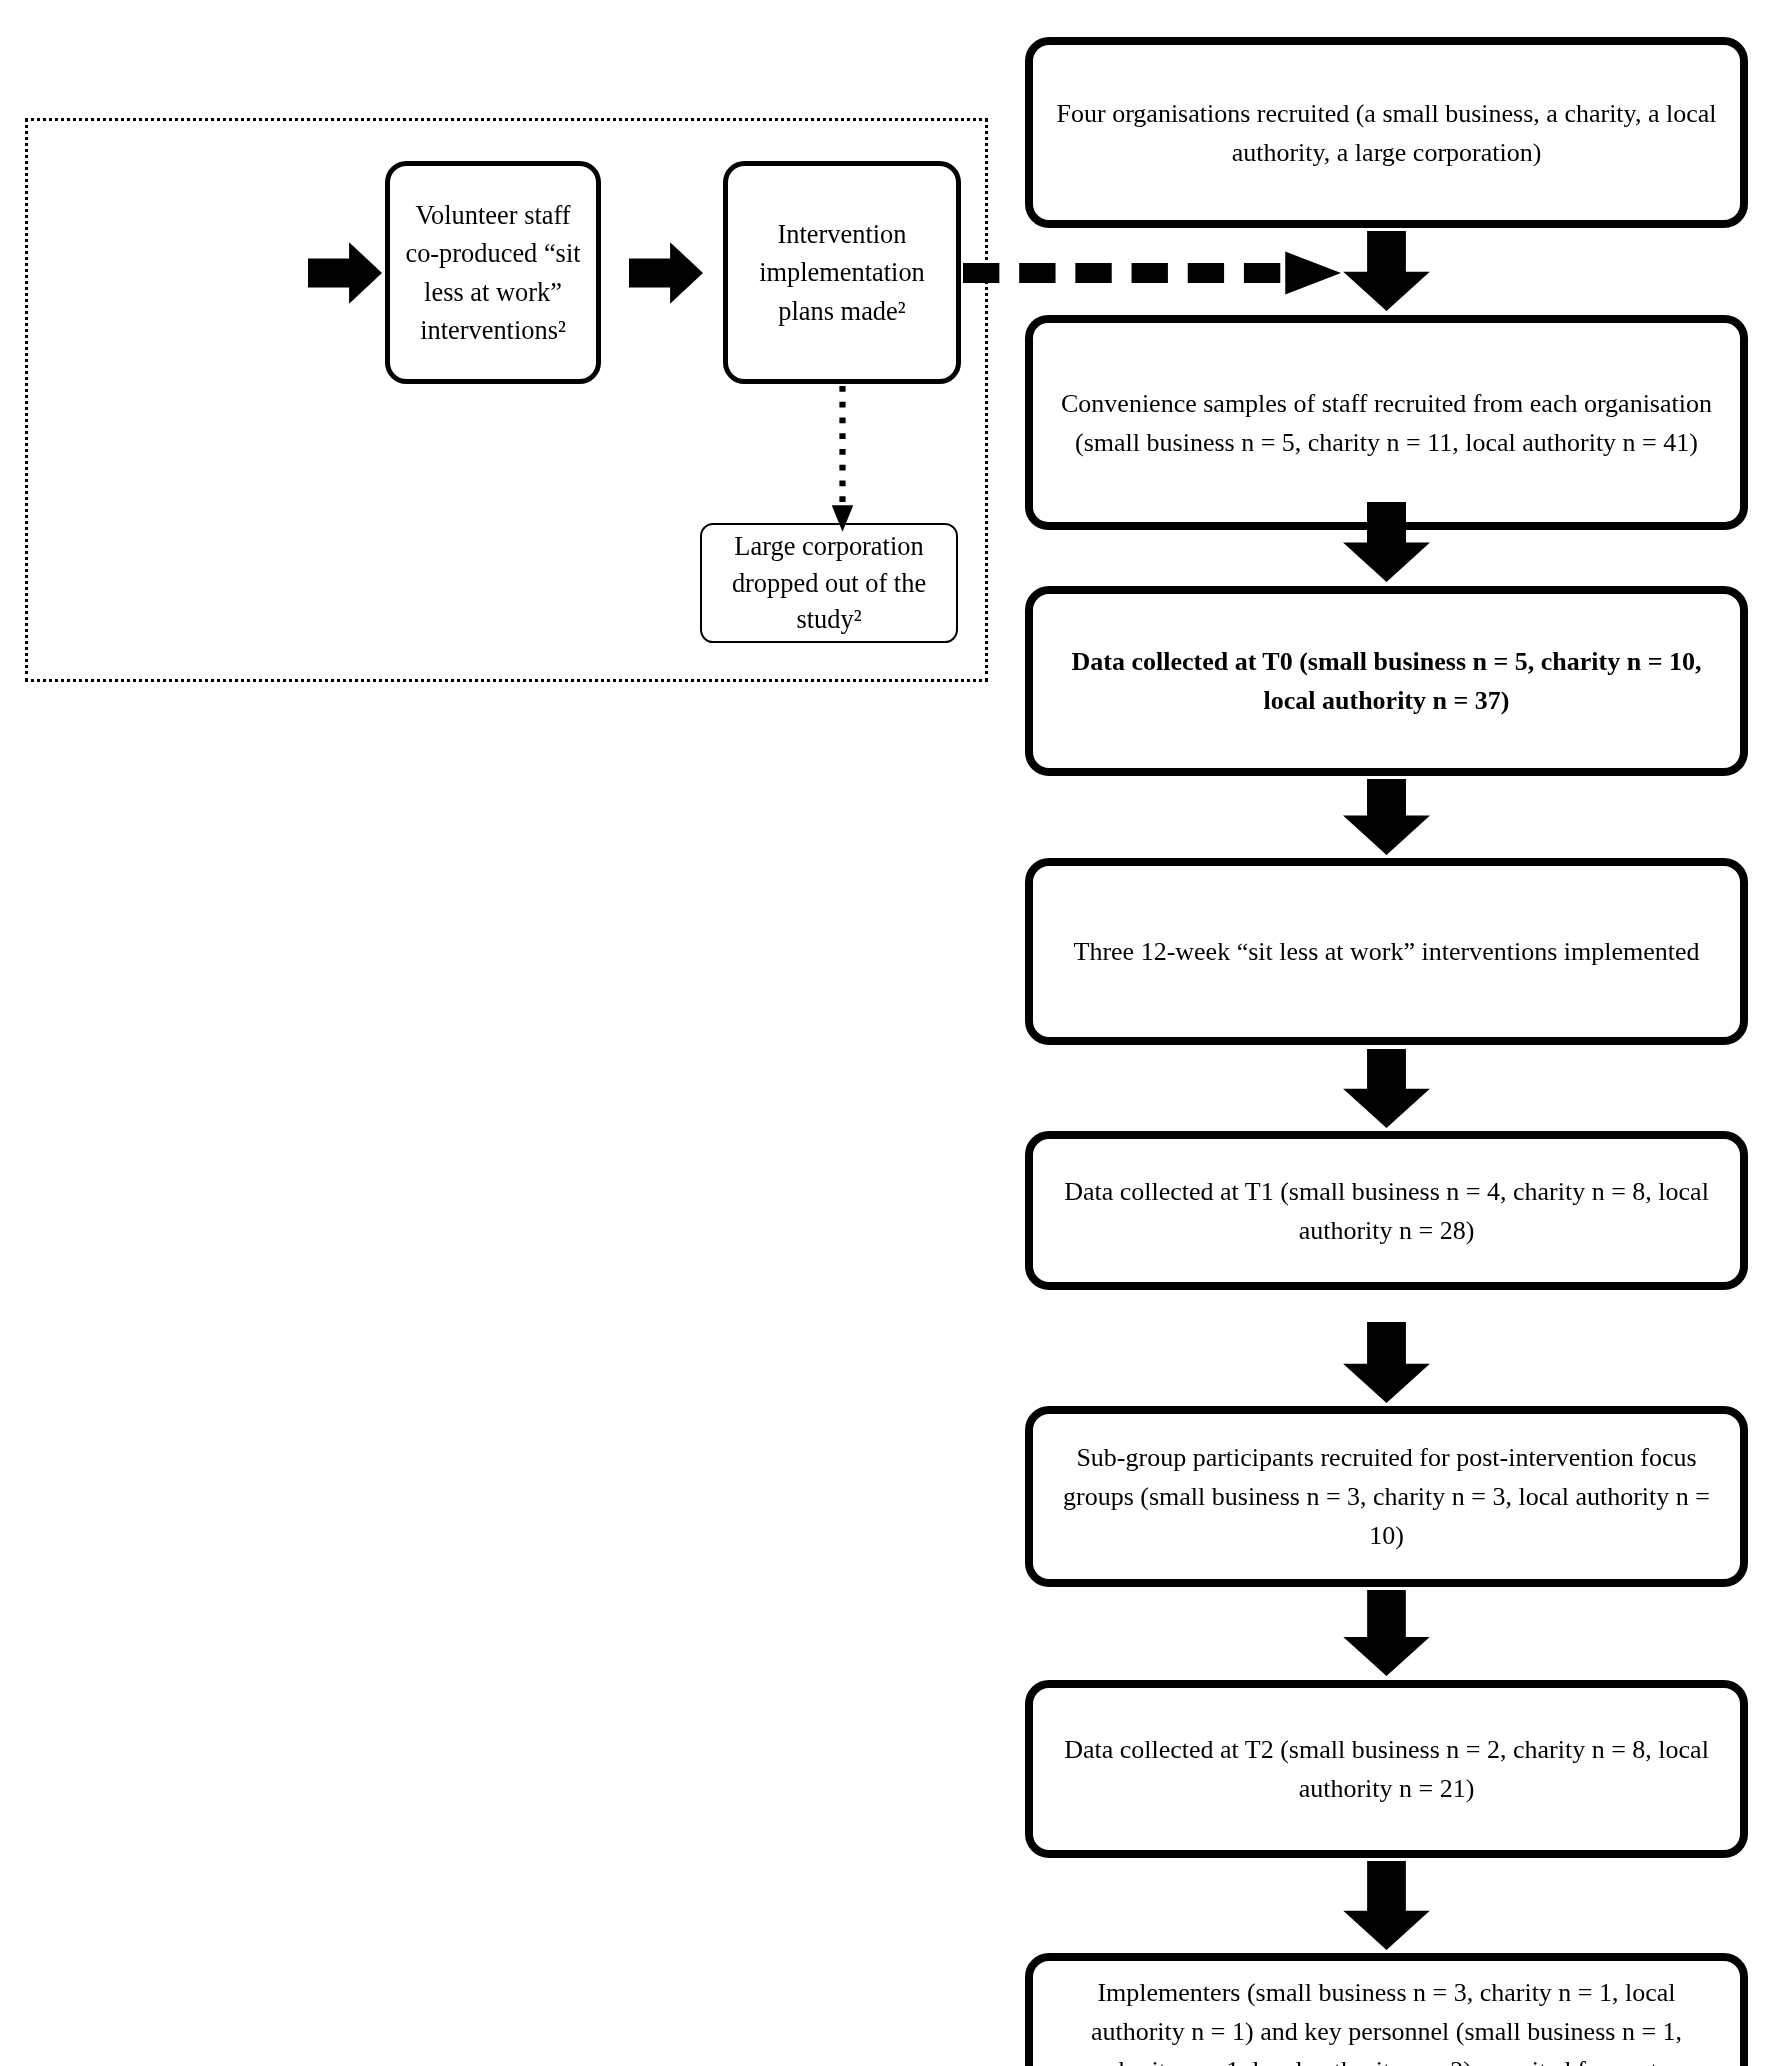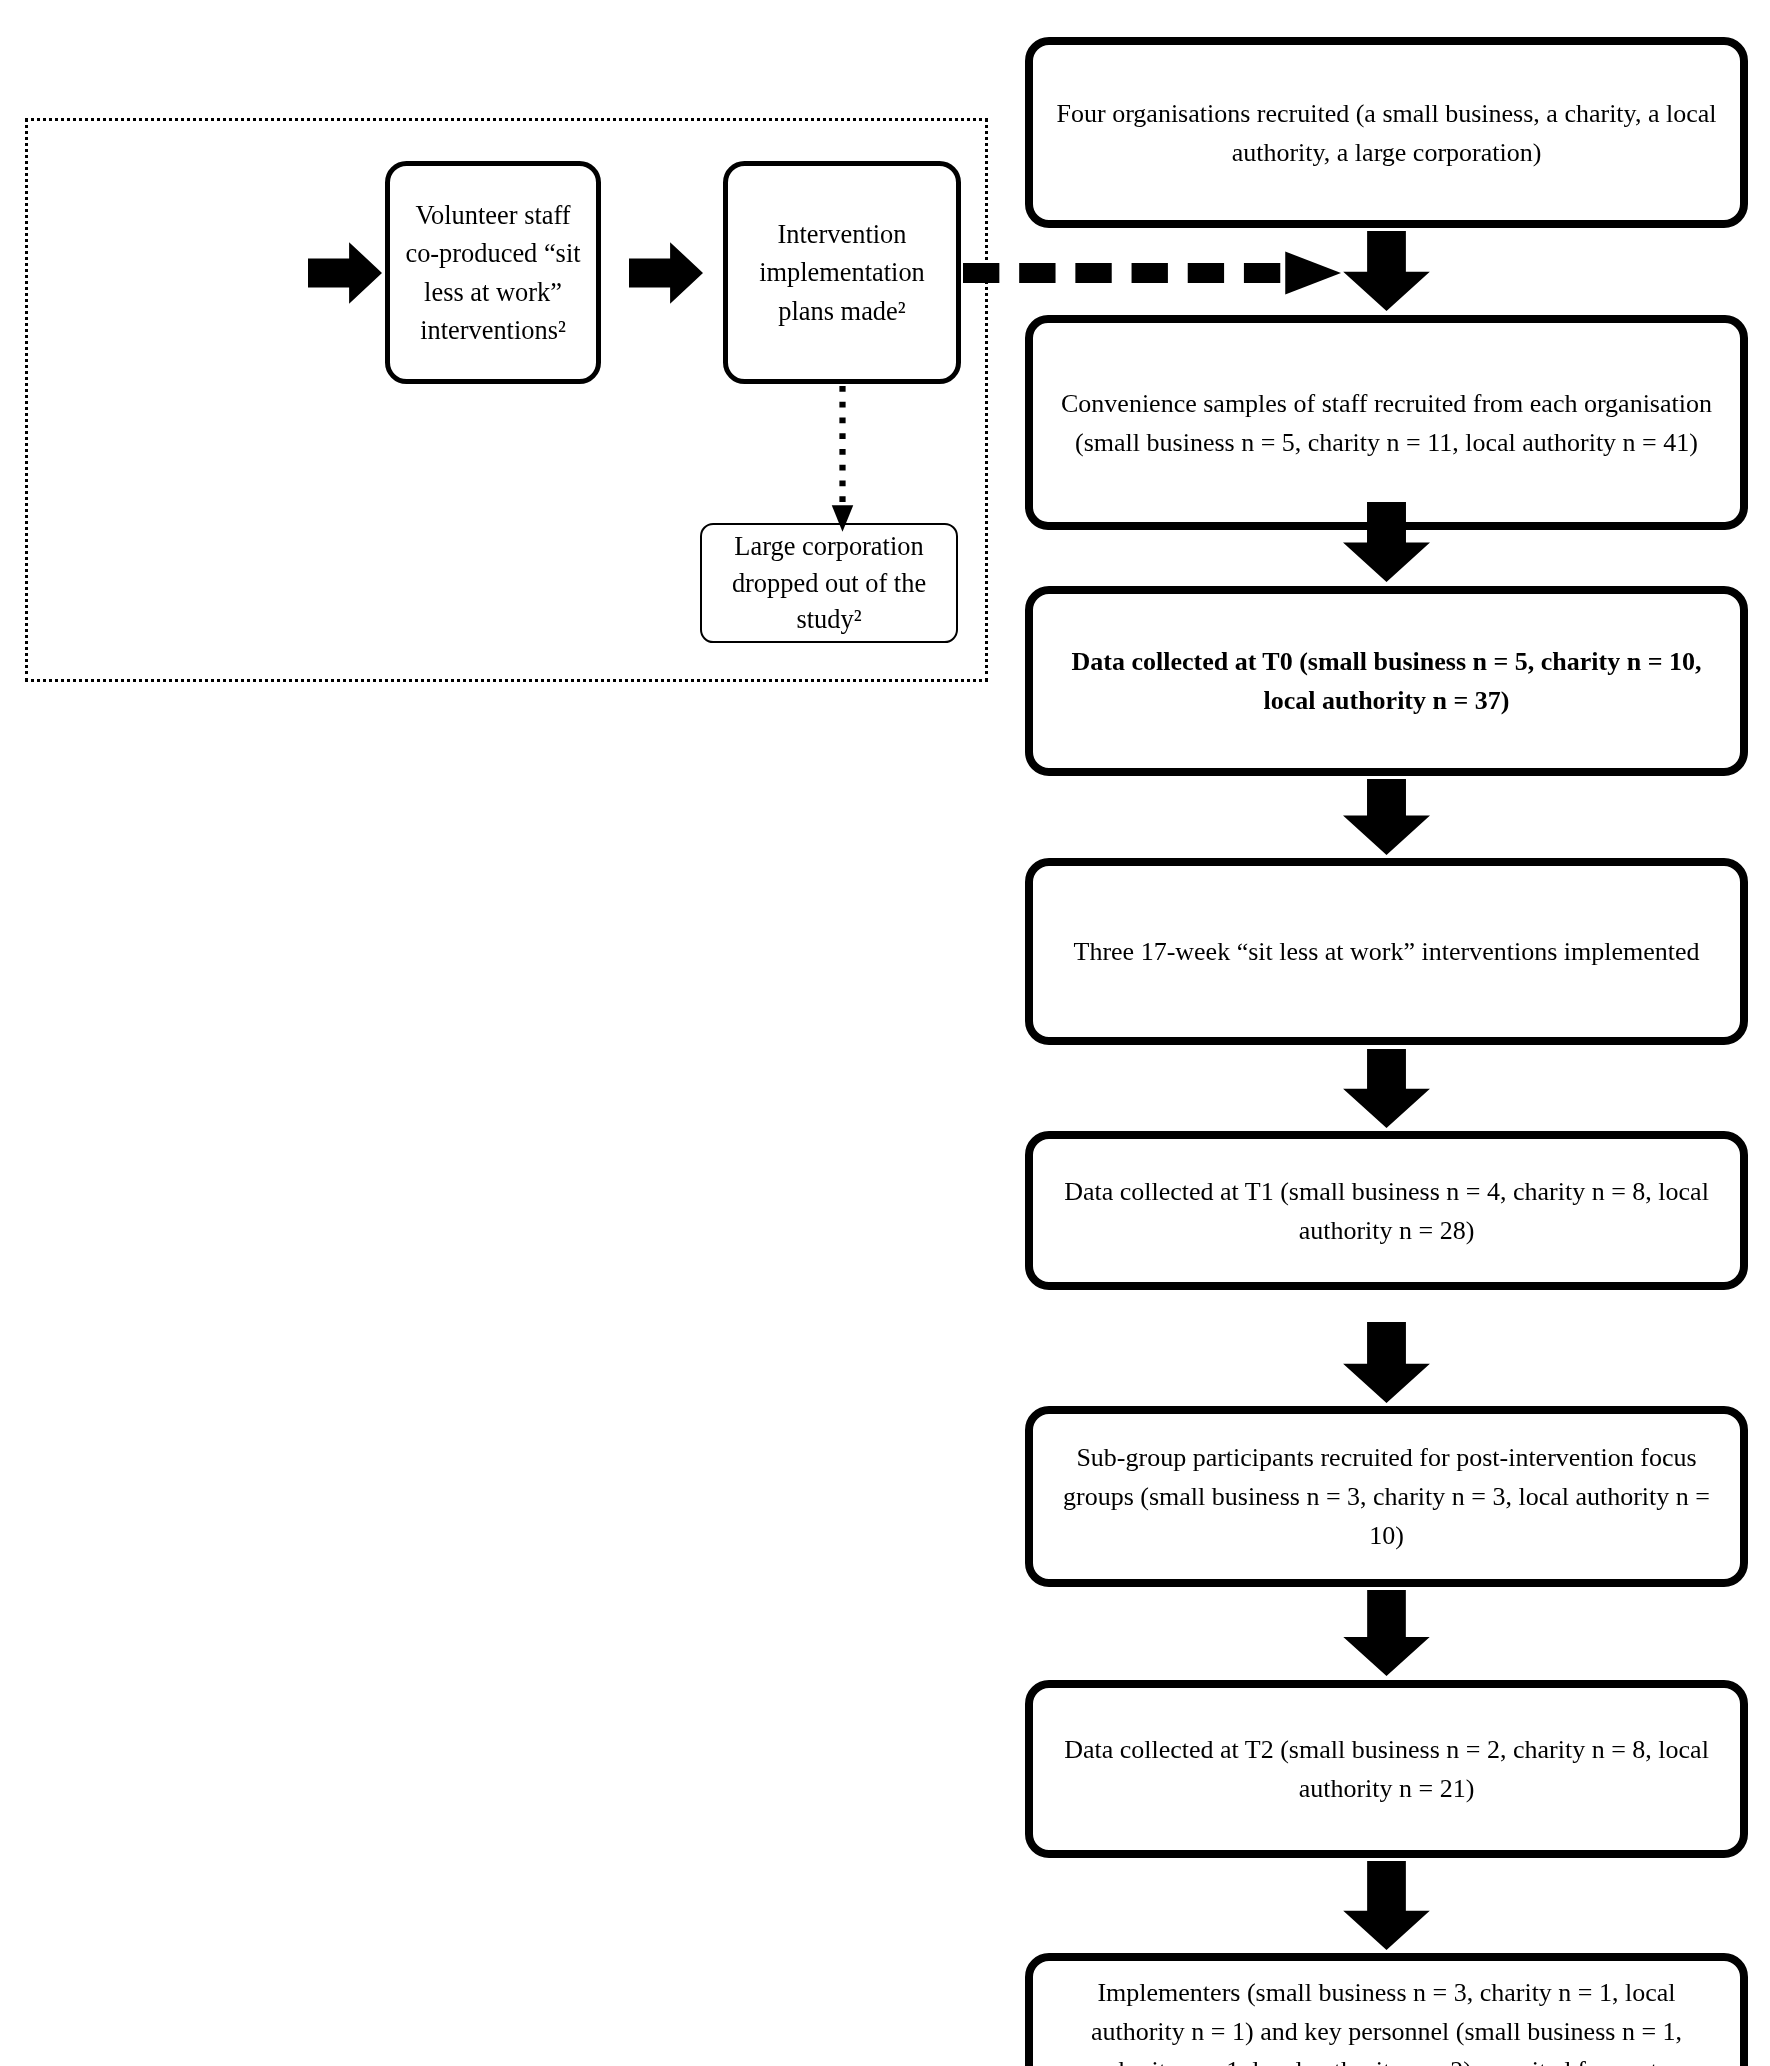--- a/index.html
+++ b/index.html
@@ -60,21 +60,21 @@
   </svg>
 
   <svg class="abs" style="left:830px; top:386px;" width="25" height="147" viewBox="0 0 60 355">
     <line x1="30" y1="0" x2="30" y2="288" stroke="#000" stroke-width="15" stroke-dasharray="14 24"></line>
     <polygon points="4,288 56,288 30,352" fill="#000"></polygon>
   </svg>
 
   <div class="box rbox" style="top:37px;   height:191px;">Four organisations recruited (a small business, a charity, a local authority, a large corporation)</div>
   <div class="box rbox" style="top:315px;  height:215px;border-radius:23px;">Convenience samples of staff recruited from each organisation (small business n = 5, charity n = 11, local authority n = 41)</div>
   <div class="box rbox" style="top:586px; height:190px;font-weight:bold;">Data collected at T0 (small business n = 5, charity n = 10, local authority n = 37)</div>
-  <div class="box rbox" style="top:858px; height:187px;">Three 17-week “sit less at work” interventions implemented</div>
+  <div class="box rbox" style="top:858px; height:187px;">Three 12-week “sit less at work” interventions implemented</div>
   <div class="box rbox" style="top:1131px; height:159px;">Data collected at T1 (small business n = 4, charity n = 8, local authority n = 28)</div>
   <div class="box rbox" style="top:1406px; height:181px;">Sub-group participants recruited for post-intervention focus groups (small business n = 3, charity n = 3, local authority n = 10)</div>
   <div class="box rbox" style="top:1680px; height:178px;">Data collected at T2 (small business n = 2, charity n = 8, local authority n = 21)</div>
   <div class="box rbox" style="top:1953px; height:196px;">Implementers (small business n = 3, charity n = 1, local authority n = 1) and key personnel (small business n = 1, charity n = 1, local authority n = 2) recruited for post-intervention focus groups/interviews</div>
 
   <svg class="abs" style="left:1343px; top:231px;" width="87" height="80" viewBox="0 0 210 194">
     <polygon points="58,0 152,0 152,99 210,99 105,194 0,99 58,99" fill="#000"></polygon>
   </svg>
   <svg class="abs" style="left:1343px; top:502px;" width="87" height="80" viewBox="0 0 210 193">
     <polygon points="58,0 152,0 152,98 210,98 105,193 0,98 58,98" fill="#000"></polygon>

